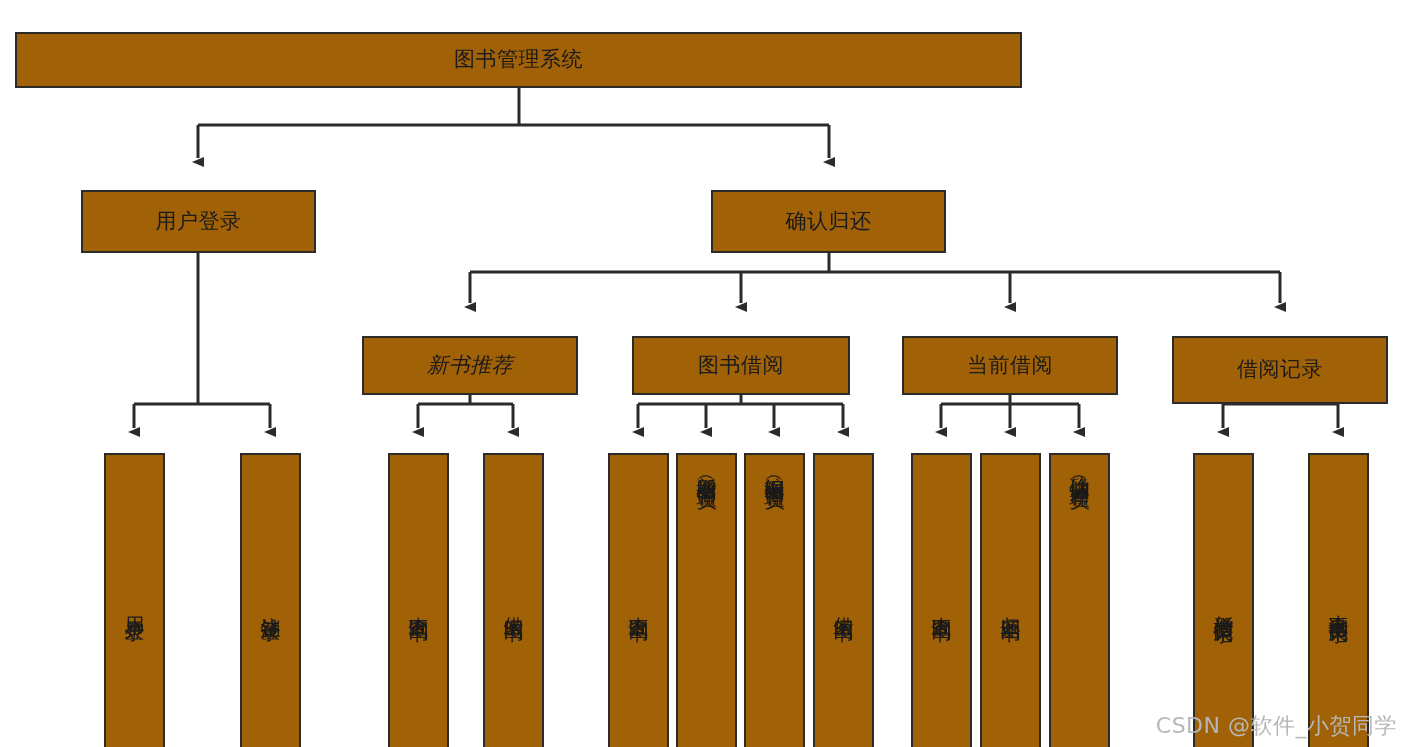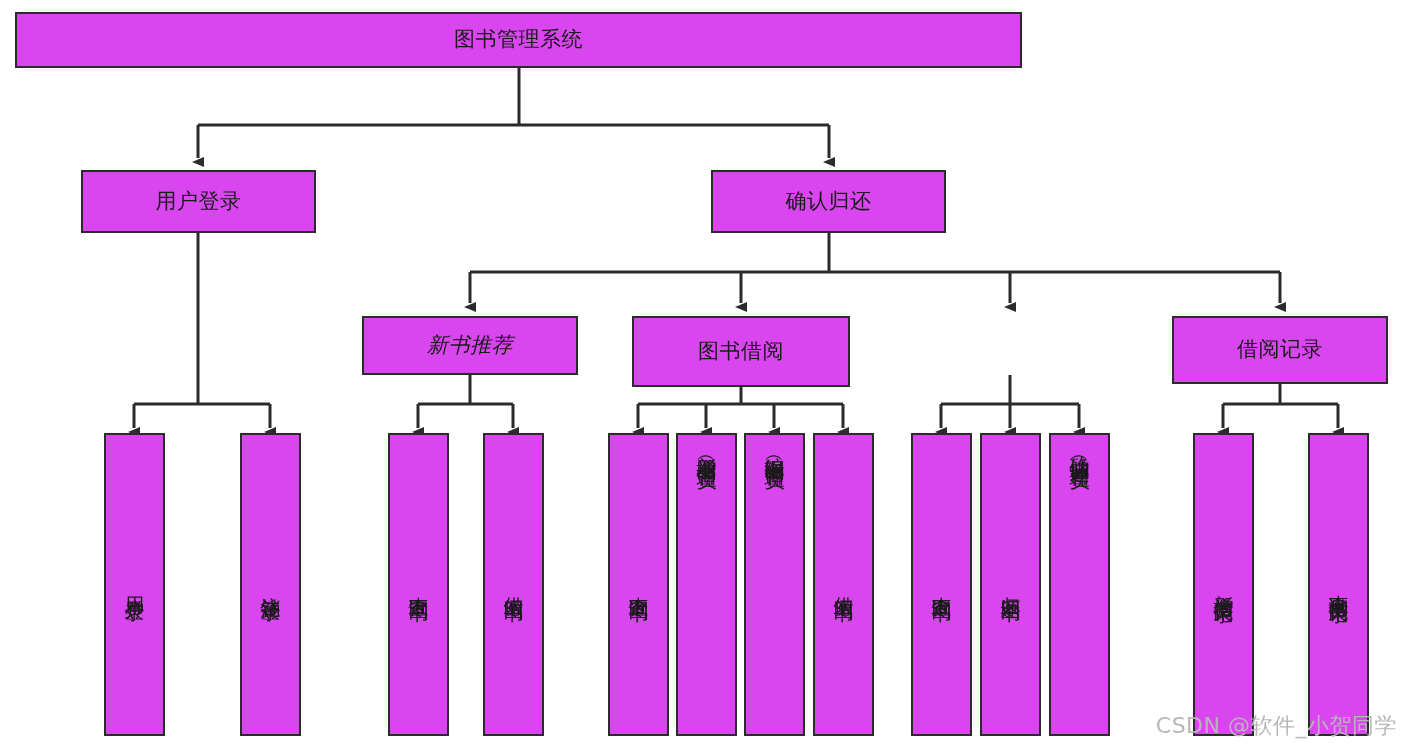--- a/index.html
+++ b/index.html
@@ -23,25 +23,26 @@
     position: absolute;
     left: 0;
     top: 0;
     width: 1405px;
     height: 747px;
   }
   .node-box {
     position: absolute;
     box-sizing: border-box;
     border: 2px solid #2b2b2b;
-    background: #d946ef;
+    background: #a16207;
     display: flex;
     align-items: center;
     justify-content: center;
     color: #1a1a1a;
+    margin-top: 20px;
   }
   .node-label-h {
     font-size: 21px;
     line-height: 1.1;
     letter-spacing: 0.5px;
     white-space: nowrap;
   }
   .node-label-v {
     writing-mode: vertical-rl;
     text-orientation: upright;
@@ -148,24 +149,27 @@
   </div>
 
   <div class="node-box" style="left:711px; top:170px; width:235px; height:63px;">
     <span class="node-label-h">确认归还</span>
   </div>
 
   <div class="node-box" style="left:362px; top:316px; width:216px; height:59px;font-style:italic;">
     <span class="node-label-h">新书推荐</span>
   </div>
 
-  <div class="node-box" style="left:632px; top:316px; width:218px; height:71px;">
+  <div class="node-box" style="left:632px; top:316px; width:218px; height:59px;">
     <span class="node-label-h">图书借阅</span>
   </div>
 
+  <div class="node-box" style="left:902px; top:316px; width:216px; height:59px;">
+    <span class="node-label-h">当前借阅</span>
+  </div>
 
   <div class="node-box" style="left:1172px; top:316px; width:216px; height:68px;">
     <span class="node-label-h">借阅记录</span>
   </div>
 
   <div class="node-box leaf-box leaf-centered" style="left:104px; top:433px; width:61px; height:303px;">
     <span class="node-label-v">用户登录</span>
   </div>
 
   <div class="node-box leaf-box leaf-centered" style="left:240px; top:433px; width:61px; height:303px;">

